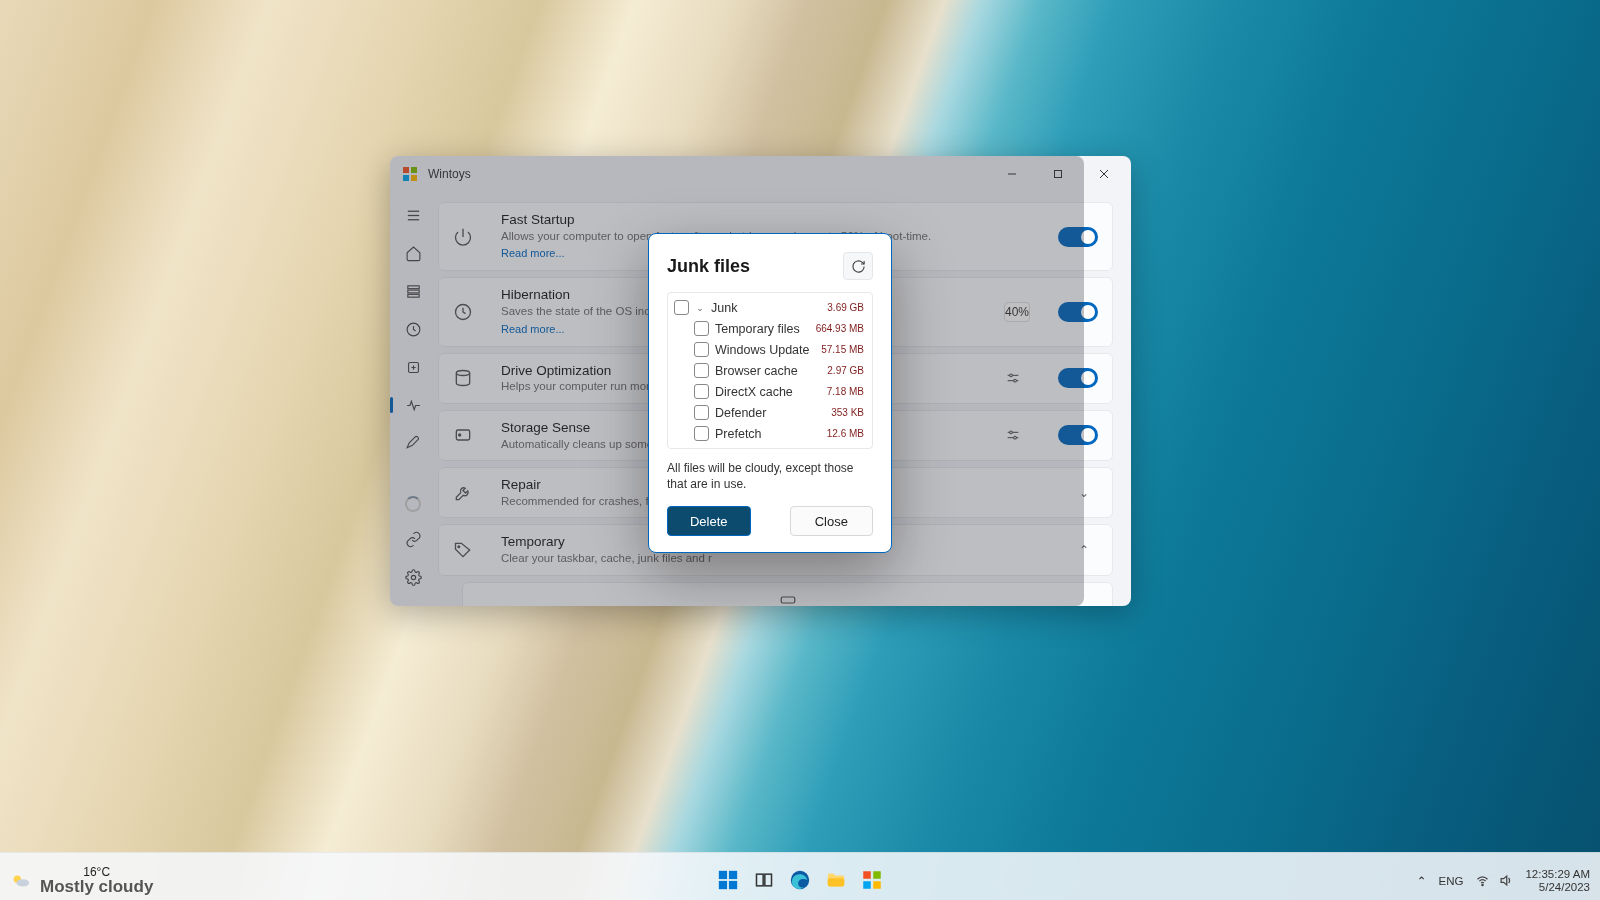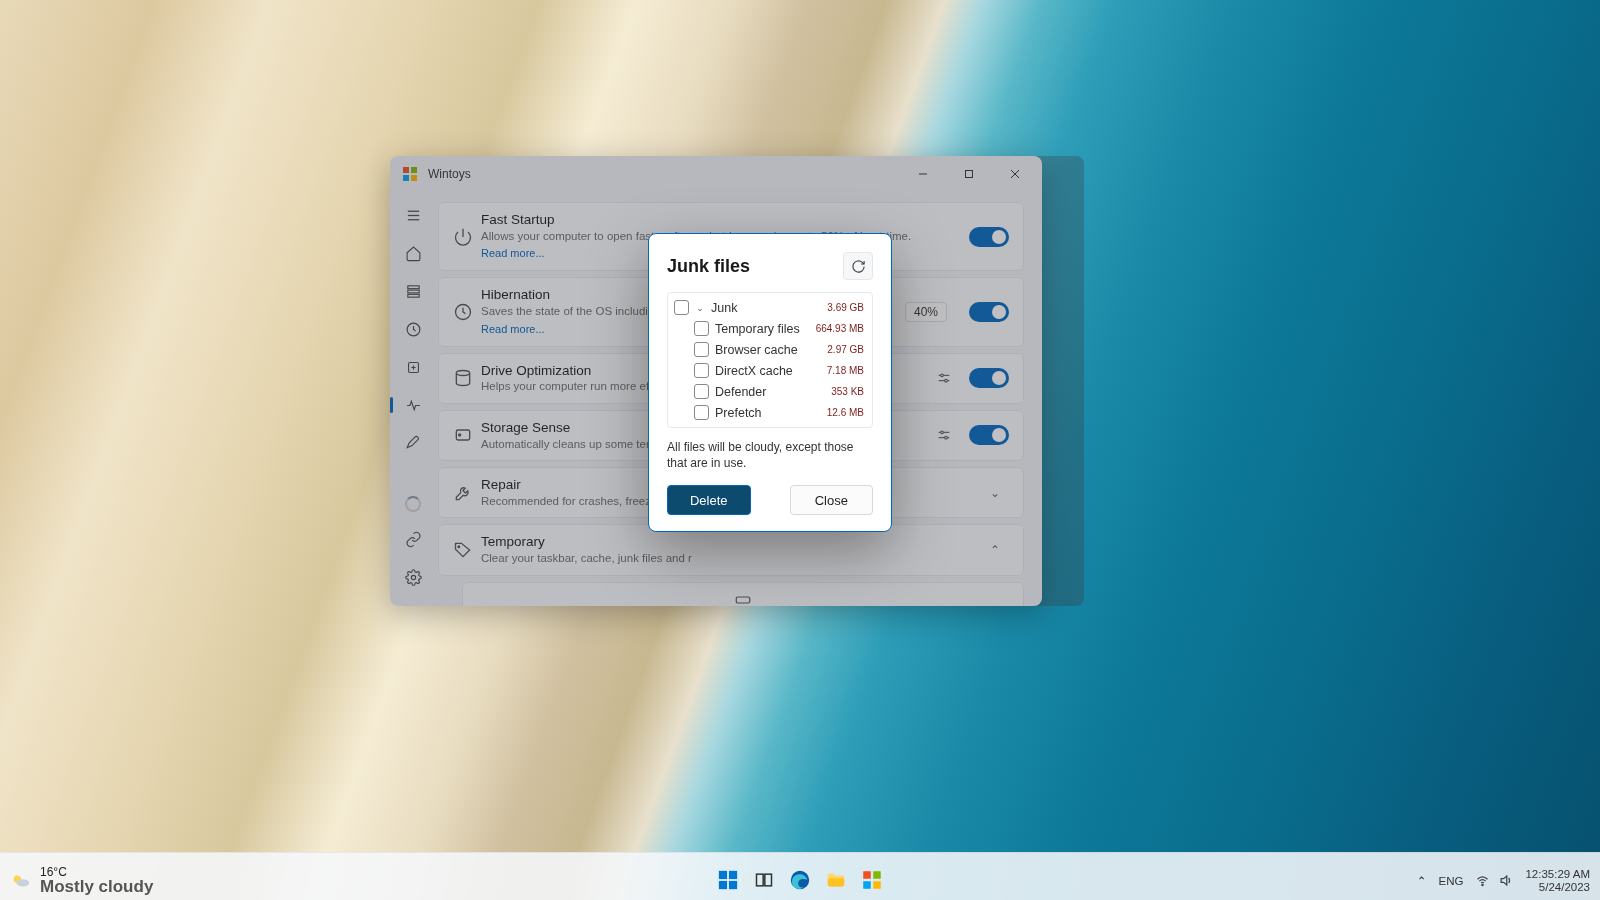--- a/index.html
+++ b/index.html
@@ -10,50 +10,50 @@
   background: linear-gradient(110deg,
     #e8d9b8 0%, #ddc9a0 8%, #f0e4c8 14%, #e5d5b0 22%,
     #d8c89e 28%, #f5ecd4 33%, #e8dcc0 38%, #d0c0a0 42%,
     #c8b890 46%, #e8e0cc 49%, #a8d8e0 51%, #5ab8c8 54%,
     #2d9db8 58%, #1a8aa8 64%, #0d7898 72%, #0a6e8e 80%,
     #085d7e 90%, #06506e 100%);
   background-size: cover;
 }
 
 .app-window {
-  position: absolute; left: 390px; top: 156px; width: 652px; height: 450px;
+  position: absolute; left: 390px; top: 156px; width: 741px; height: 450px;
   background: #f2f4f8; border-radius: 8px; box-shadow: 0 8px 32px rgba(0,0,0,0.28);
   display: flex; flex-direction: column;
 }
 .titlebar { height: 36px; display: flex; align-items: center; padding: 0 4px 0 12px; }
 .app-icon { width: 16px; height: 16px; margin-right: 10px; display: inline-flex; }
 .app-icon svg { width: 16px; height: 16px; }
 .app-title { font-size: 12px; color: #333; flex: 1; }
 .win-controls { display: flex; }
 .win-btn { width: 46px; height: 32px; display: flex; align-items: center; justify-content: center; font-size: 10px; color: #333; border-radius: 4px; }
 
 .app-body { flex: 1; display: flex; overflow: hidden; }
 .sidebar { width: 46px; display: flex; flex-direction: column; align-items: center; padding: 6px 0; gap: 4px; position: relative; }
 .nav-item { width: 36px; height: 34px; display: flex; align-items: center; justify-content: center; border-radius: 6px; color: #4a4a4a; position: relative; }
 .nav-item.active::before { content: ""; position: absolute; left: -5px; top: 9px; width: 3px; height: 16px; background: #0067c0; border-radius: 2px; }
 .nav-item svg { width: 17px; height: 17px; }
 .sidebar-bottom { margin-top: auto; display: flex; flex-direction: column; align-items: center; gap: 4px; padding-bottom: 6px;}
 .sidebar-spinner { width:16px; height:16px; border:2px solid #d0d0d0; border-top-color:#8898a8; border-radius:50%; margin-bottom:6px;}
 
 .content { flex: 1; overflow-y: auto; padding: 10px 18px 10px 2px; }
-.card { background: #fbfcfe; border: 1px solid #e6e8ec; border-radius: 6px; padding: 9px 14px; margin-bottom: 6px; display: flex; align-items: center; gap: 8px; }
+.card { background: #fbfcfe; border: 1px solid #e6e8ec; border-radius: 6px; padding: 9px 14px; margin-bottom: 6px; display: flex; align-items: center; gap: 28px; }
 .card .ico { width: 20px; height: 20px; color: #555; flex-shrink: 0; }
 .card .ico svg { width: 20px; height: 20px; }
 .card-text { flex: 1; min-width: 0; }
 .card-title { font-size: 13.5px; color: #1a1a1a; line-height: 1.25; }
 .card-sub { font-size: 11.5px; color: #6e6e6e; line-height: 1.25; }
 .card-link { font-size: 11px; color: #0067c0; cursor: pointer; }
 .toggle { width: 40px; height: 20px; background: #0067c0; border-radius: 10px; position: relative; flex-shrink: 0; }
 .toggle::after { content: ""; position: absolute; right: 3px; top: 3px; width: 14px; height: 14px; background: #fff; border-radius: 50%; }
-.pct-chip { background:#fff; border:1px solid #ddd; border-radius:4px; padding:2px 8px; font-size:12px; color:#333; margin-right:14px;}
+.pct-chip { background:#fff; border:1px solid #ddd; border-radius:4px; padding:2px 0; font-size:12px; color:#333; margin-right:0;}
 .opt-btn { width:30px; height:26px; border:1px solid transparent; border-radius:4px; display:flex; align-items:center; justify-content:center; color:#555; margin-right:2px;}
 .opt-btn svg{width:16px;height:16px;}
 .chev { width:28px; height:28px; display:flex; align-items:center; justify-content:center; color:#666; font-size:12px;}
 .sub-row { background:#fbfcfe; border:1px solid #e6e8ec; border-radius:6px; padding:8px 14px; margin:4px 0 4px 24px; display:flex; align-items:center; gap:14px;flex-direction:column;}
 .sub-row .ico{width:18px; height:18px; color:#555;}
 .sub-row .ico svg{width:18px;height:18px;}
 .sub-row .lbl{flex:1; font-size:13px; color:#222;}
 .sub-act{ width:30px; height:28px; border:1px solid #e2e4e8; background:#fff; border-radius:4px; display:flex; align-items:center; justify-content:center; color:#555;}
 .sub-act svg{width:15px;height:15px;}
 
@@ -72,21 +72,21 @@
 .tree-child { padding-left: 22px; }
 .dlg-note { font-size:12px; color:#333; margin:12px 0 14px; line-height:1.3;}
 .dlg-btns { display:flex; gap:10px;}
 .btn { flex:1; height:30px; border-radius:4px; font-size:13px; display:flex; align-items:center; justify-content:center; cursor:pointer;}
 .btn-primary { background:#0c4a6e; color:#fff; border:1px solid #0067c0;}
 .btn-secondary { background:#fbfbfb; color:#222; border:1px solid #d8d8d8;margin-left:29px;}
 
 .taskbar { position:absolute; left:0; bottom:0; width:1600px; height:48px; background:rgba(245,247,250,0.88); backdrop-filter:blur(20px); border-top:1px solid rgba(0,0,0,0.06); display:flex; align-items:center;}
 .tb-left { position:absolute; left:10px; bottom:4px; display:flex; align-items:center; gap:8px;}
 .weather-ico{ width:22px; height:22px;}
-.weather-txt .t{font-size:12px; color:#222; line-height:1.05;}
+.weather-txt .t{font-size:12px; color:#222; line-height:1.05;text-align:center;}
 .weather-txt .d{font-size:17px; color:#555; line-height:1.05;font-weight:bold;}
 .tb-center { position:absolute; left:50%; transform:translateX(-50%); bottom:6px; display:flex; gap:8px;}
 .tb-ico { width:28px; height:28px; display:flex; align-items:center; justify-content:center; border-radius:4px;}
 .tb-right { position:absolute; right:10px; bottom:6px; display:flex; align-items:center; gap:12px; font-size:11.5px; color:#333;}
 .tray { display:flex; align-items:center; gap:8px; color:#444;}
 .clock { text-align:right; line-height:1.15;}
 
 .content::-webkit-scrollbar{width:4px;}
 .content::-webkit-scrollbar-thumb{background:#c0c4cc;border-radius:2px;}
 </style>
@@ -313,20 +313,25 @@
         <span class="sz">3.69 GB</span>
       </div>
       <div id="tree-children">
           <div class="tree-row tree-child">
             <span class="cbx"></span>
             <span class="nm">Temporary files</span>
             <span class="sz">664.93 MB</span>
           </div>
           <div class="tree-row tree-child">
             <span class="cbx"></span>
+            <span class="nm">Windows Update</span>
+            <span class="sz">57.15 MB</span>
+          </div>
+          <div class="tree-row tree-child">
+            <span class="cbx"></span>
             <span class="nm">Browser cache</span>
             <span class="sz">2.97 GB</span>
           </div>
           <div class="tree-row tree-child">
             <span class="cbx"></span>
             <span class="nm">DirectX cache</span>
             <span class="sz">7.18 MB</span>
           </div>
           <div class="tree-row tree-child">
             <span class="cbx"></span>

